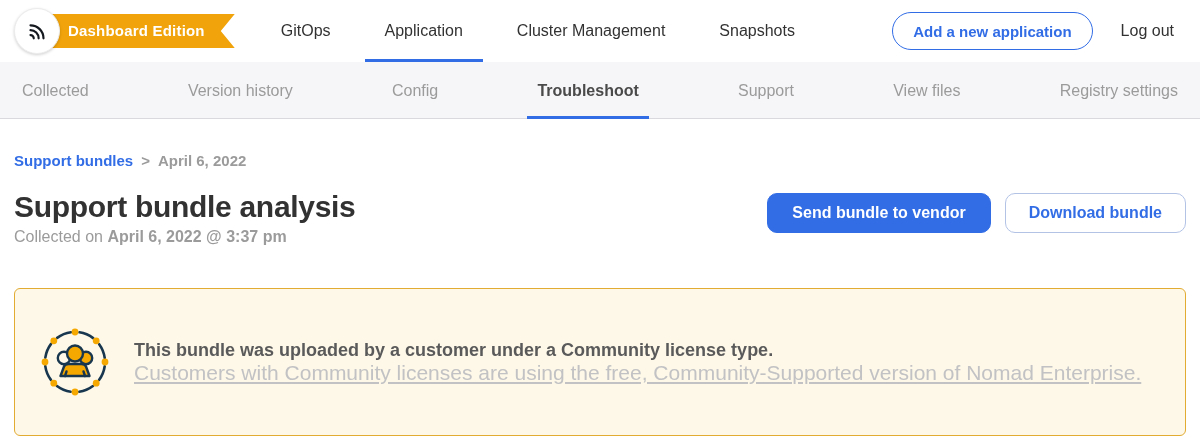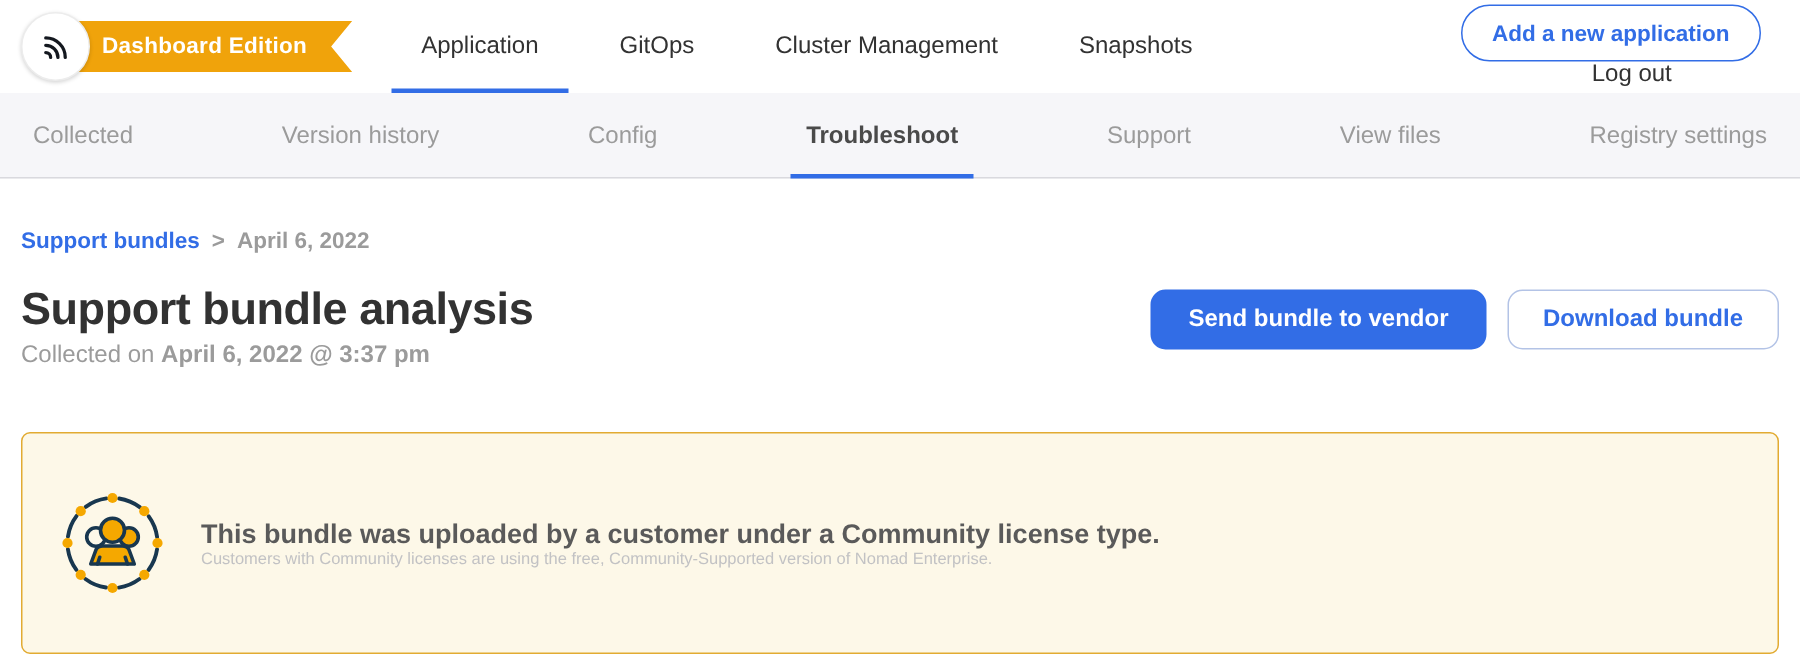--- a/index.html
+++ b/index.html
@@ -30,21 +30,21 @@
   .main-nav { display: flex; margin-left: 26px; height: 62px; }
   .main-nav .nav-item {
     padding: 0 20px; line-height: 62px; font-size: 16px; font-weight: 500;
     color: #323232; cursor: pointer; position: relative; margin-right: 14px;
     text-decoration: none; display: block;
   }
   .main-nav .nav-item.active::after {
     content: ""; position: absolute; left: 0; right: 0; bottom: 0;
     height: 3px; background: #326de6;
   }
-  .topnav-right { margin-left: auto; display: flex; align-items: center; margin-right: 26px; flex-direction: column; }
+  .topnav-right { margin-left: auto; display: flex; align-items: center; margin-right: 26px; }
   .btn-add-app {
     border: 1px solid #326de6; background: #ffffff; color: #326de6;
     font-family: inherit; font-size: 15px; font-weight: 700;
     border-radius: 19px; height: 38px; padding: 0 20px; cursor: pointer;
   }
   .logout { font-size: 16px; font-weight: 500; color: #323232; margin-left: 28px; text-decoration: none; cursor: pointer; }
 
   
   .subnav {
     height: 57px; background: #f6f6f9; border-bottom: 1px solid #d9d9de;
@@ -80,42 +80,42 @@
 
   
   .alert {
     margin-top: 42px; height: 148px;
     background: #fdf8e8; border: 1px solid #e2ab32; border-radius: 6px;
     display: flex; align-items: center; padding: 0 26px;
   }
   .alert-icon { flex: 0 0 68px; width: 68px; height: 68px; }
   .alert-text { margin-left: 25px; }
   .alert-title { font-size: 18px; font-weight: 700; color: #5a5a5a; }
-  .alert-desc { margin-top: 0; font-size: 11px; color: #c2c2c4; }
+  .alert-desc { margin-top: 0; font-size: 21px; color: #c2c2c4; text-decoration: underline; }
 </style>
 </head>
 <body>
 
 <header class="topnav">
   <div class="brand">
     <div class="logo-circle">
       <svg width="26" height="26" viewBox="0 0 32 32">
         <g fill="none" stroke="#14181f" stroke-width="2.7" stroke-linecap="round">
           <path d="M8,21 A4 4 0 0 1 12 25"></path>
           <path d="M8,15 A10 10 0 0 1 18 25"></path>
           <path d="M8,9 A16 16 0 0 1 24 25"></path>
         </g>
       </svg>
     </div>
     <div class="ribbon">Dashboard Edition</div>
   </div>
 
   <nav class="main-nav">
+    <a class="nav-item">GitOps</a>
     <a class="nav-item active">Application</a>
-    <a class="nav-item">GitOps</a>
     <a class="nav-item">Cluster Management</a>
     <a class="nav-item">Snapshots</a>
   </nav>
 
   <div class="topnav-right">
     <button class="btn-add-app">Add a new application</button>
     <a class="logout">Log out</a>
   </div>
 </header>
 

